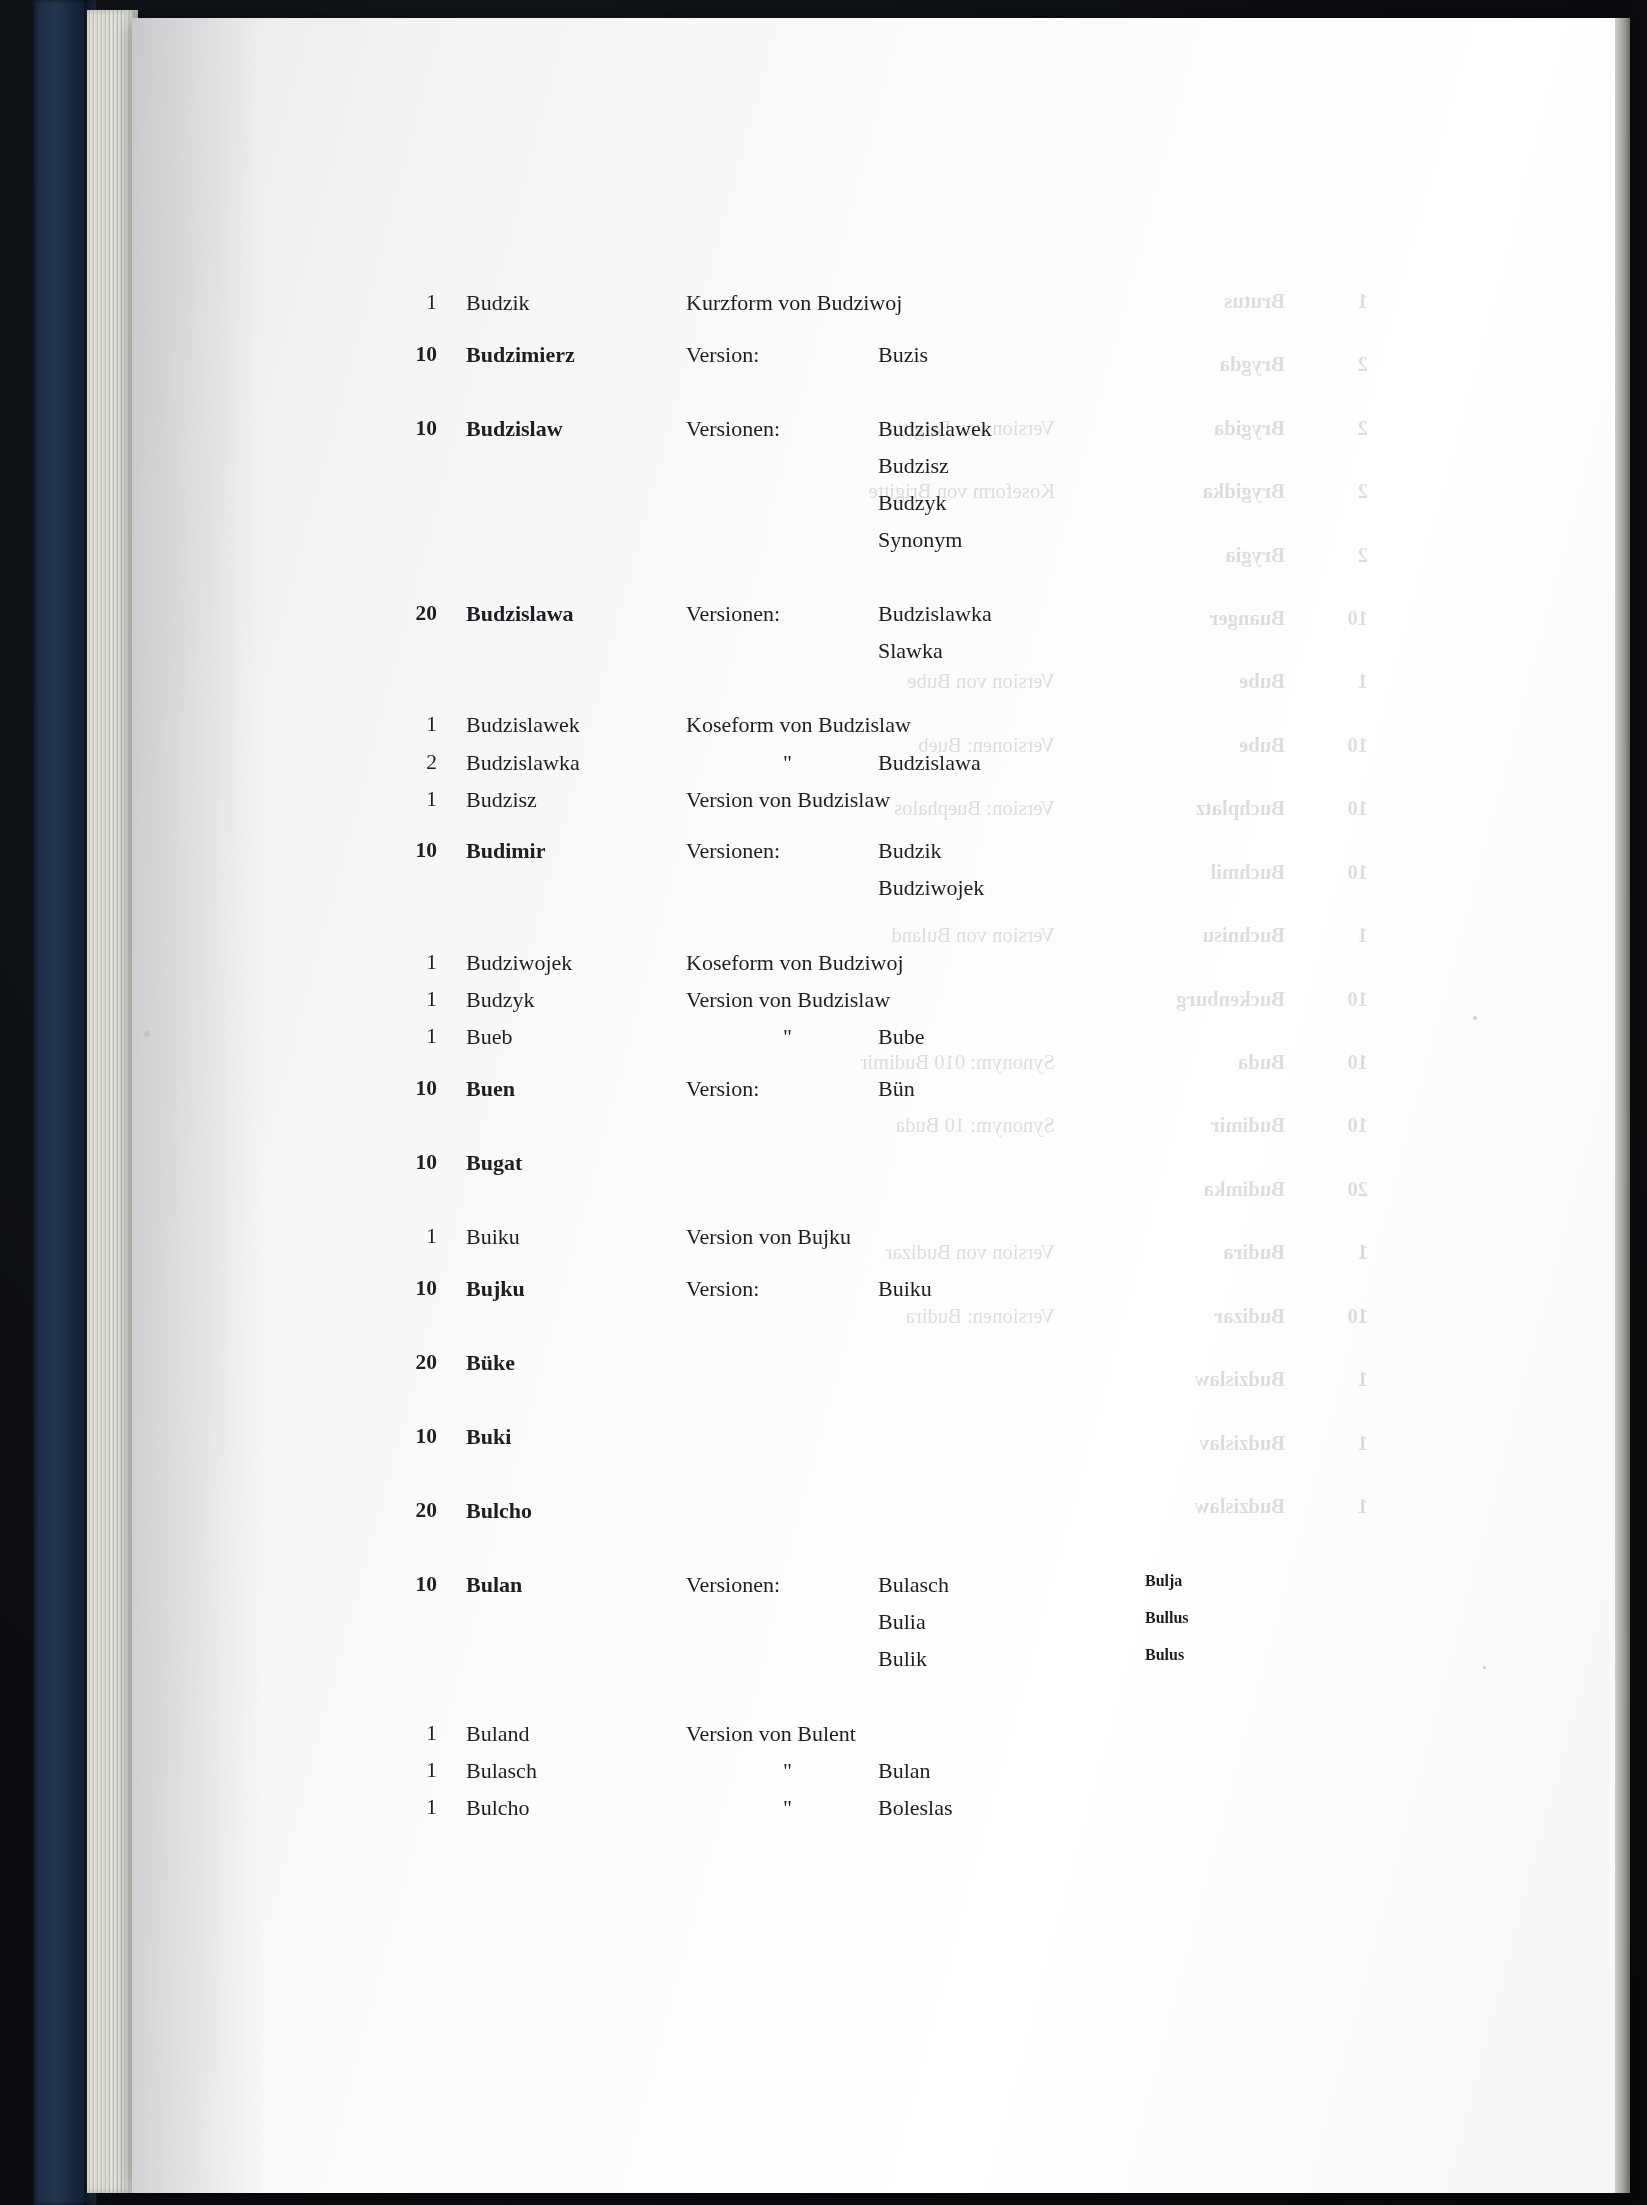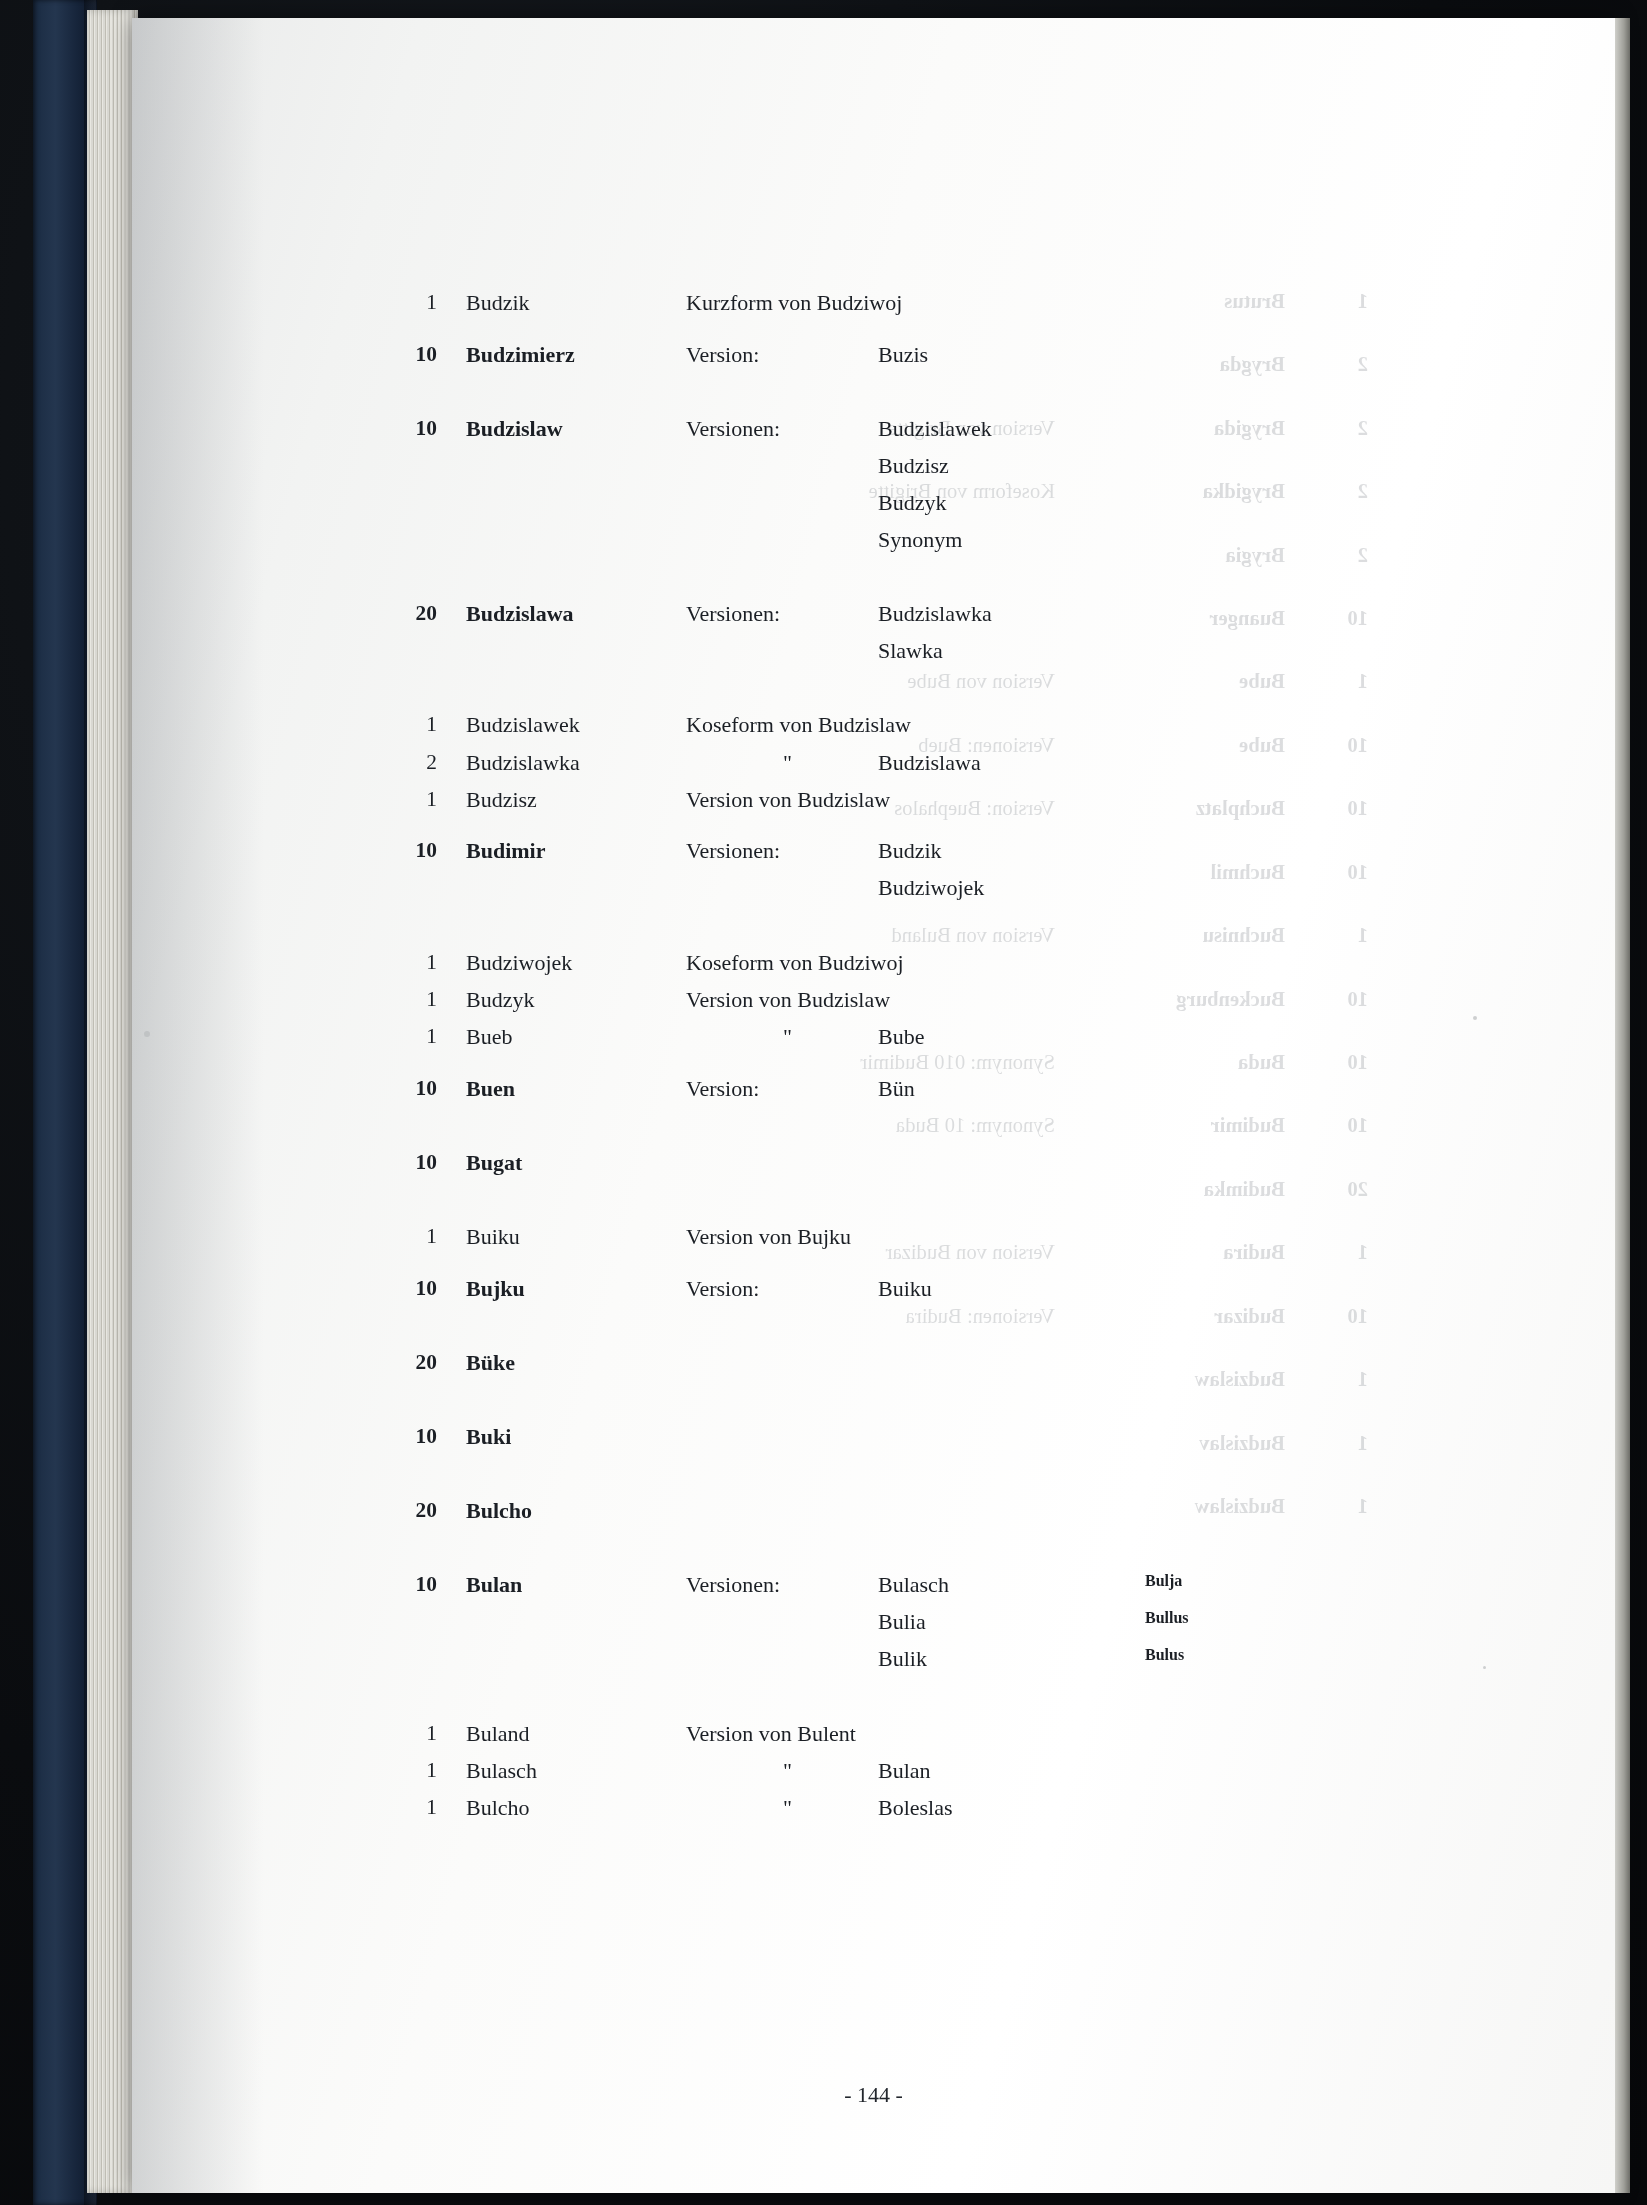--- a/index.html
+++ b/index.html
@@ -368,20 +368,19 @@
           <span class="relval" style="top: 0px; position: absolute;">Bulan</span>
         </div>
         <div class="entry" style="top: 1777px;">
           <span class="num">1</span>
           <span class="name">Bulcho</span>
           <span class="ditto">"</span>
           <span class="relval" style="top: 0px; position: absolute;">Boleslas</span>
         </div>
       </div>
 
-    <div id="folio">- 144 -</div>
 
     <div class="speck" style="left:12.4px;  top:1013px; width:5.8px;  height:5.8px;"></div>
     <div class="speck" style="left:1341px;top:998px; width:4.1px;  height:4.1px;"></div>
     <div class="speck" style="left:1351px;top:1648px; width:3.3px;  height:3.3px;"></div>
   </div>
 </div>
 
 
 </body></html>

